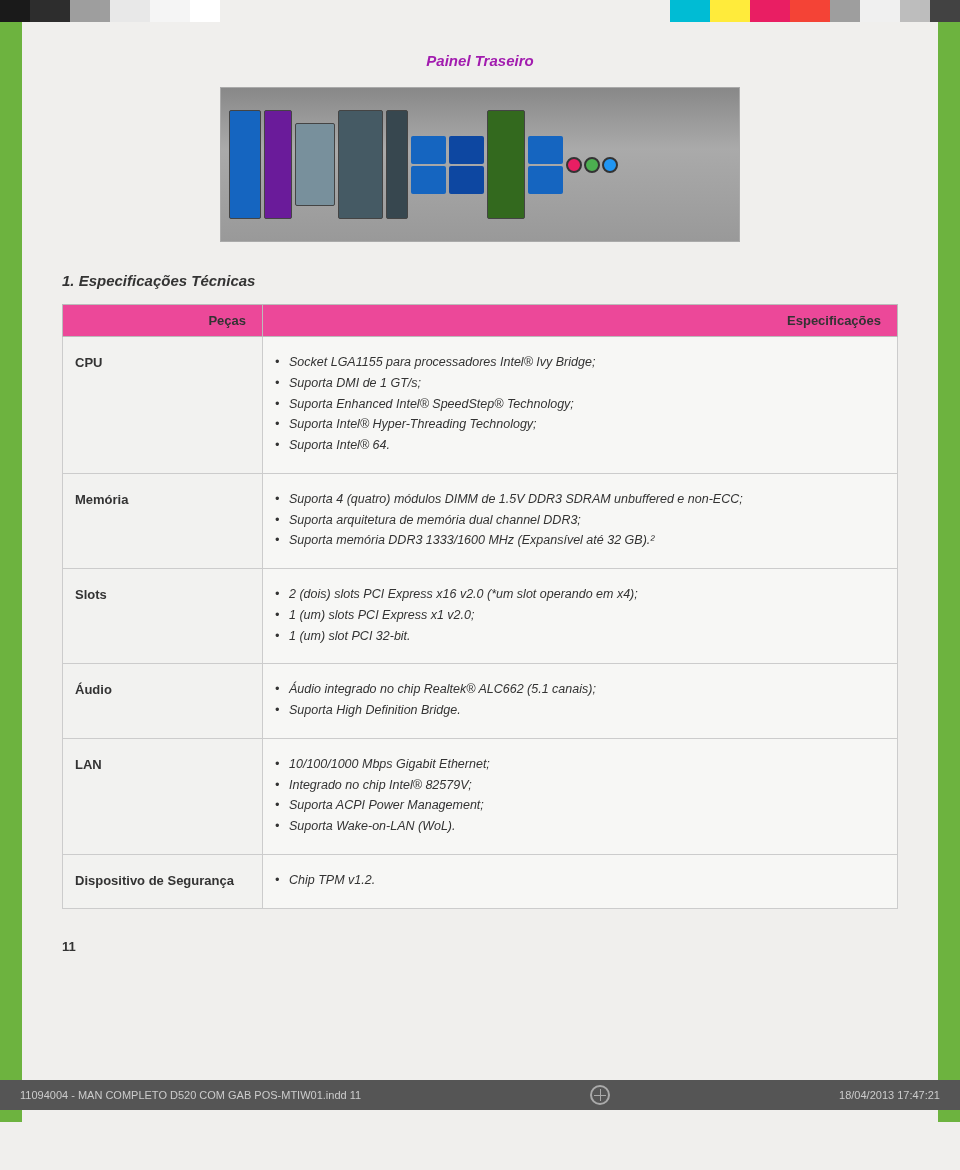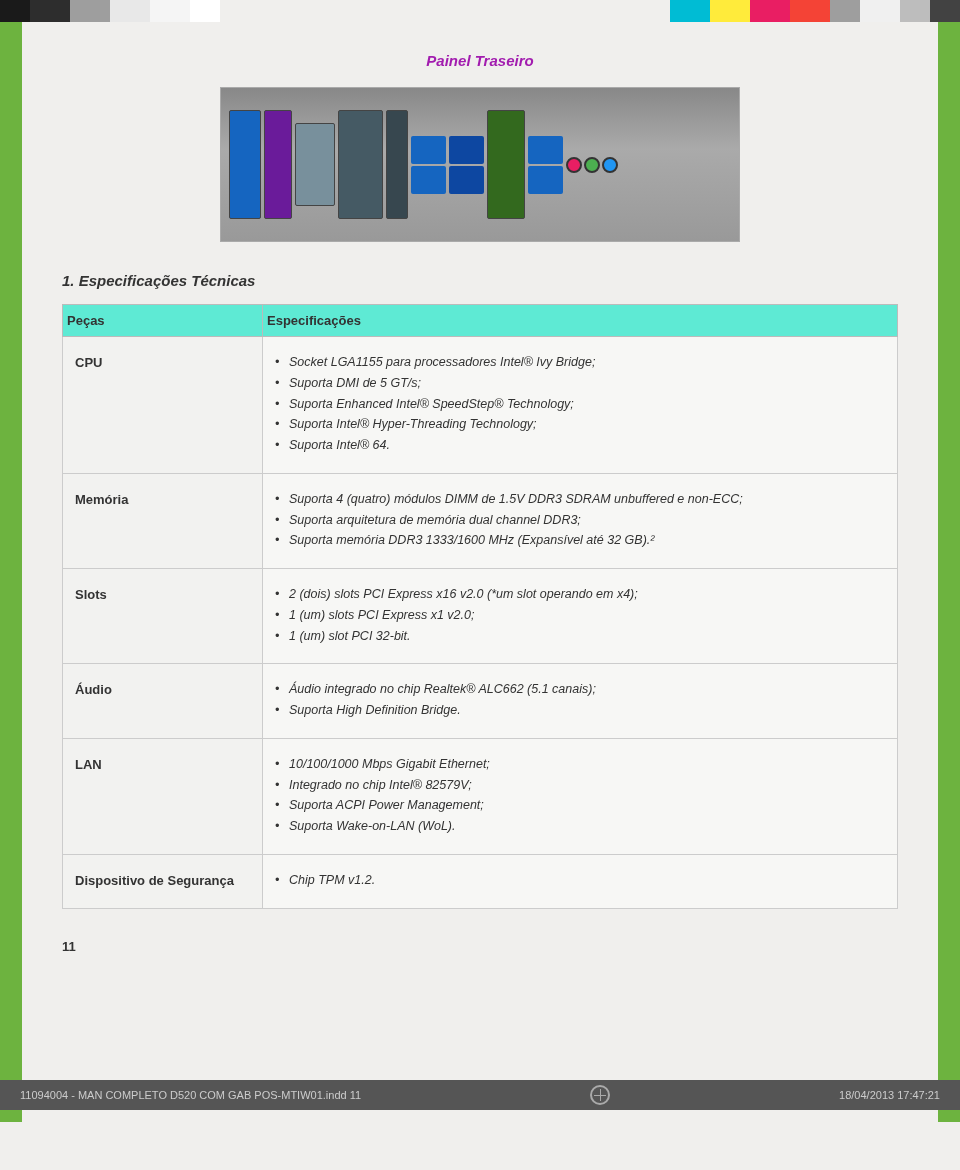--- a/index.html
+++ b/index.html
@@ -129,24 +129,24 @@
       font-style: italic;
     }
 
     
     .spec-table {
       width: 100%;
       border-collapse: collapse;
       margin-bottom: 30px;
     }
     .spec-table th {
-      background: #5eead4;
+      background: #ec4899;
       border: 1px solid #bbb;
-      padding: 8px 4px;
-      text-align: left;
+      padding: 8px 16px;
+      text-align: right;
       font-weight: bold;
       font-size: 13px;
       color: #333;
     }
     .spec-table td {
       border: 1px solid #ccc;
       padding: 16px 12px;
       vertical-align: top;
       font-size: 12.5px;
       line-height: 1.5;
@@ -300,21 +300,21 @@
           <th>Especificações</th>
         </tr>
       </thead>
       <tbody id="spec-tbody">
 
       <tr>
             <td class="part-col">CPU</td>
             <td>
               <ul>
                 <li>Socket LGA1155 para processadores Intel® Ivy Bridge;</li>
-                <li>Suporta DMI de 5 GT/s;</li>
+                <li>Suporta DMI de 1 GT/s;</li>
                 <li>Suporta Enhanced Intel® SpeedStep® Technology;</li>
                 <li>Suporta Intel® Hyper-Threading Technology;</li>
                 <li>Suporta Intel® 64.</li>
               </ul>
             </td>
           </tr>
           <tr>
             <td class="part-col">Memória</td>
             <td>
               <ul>

